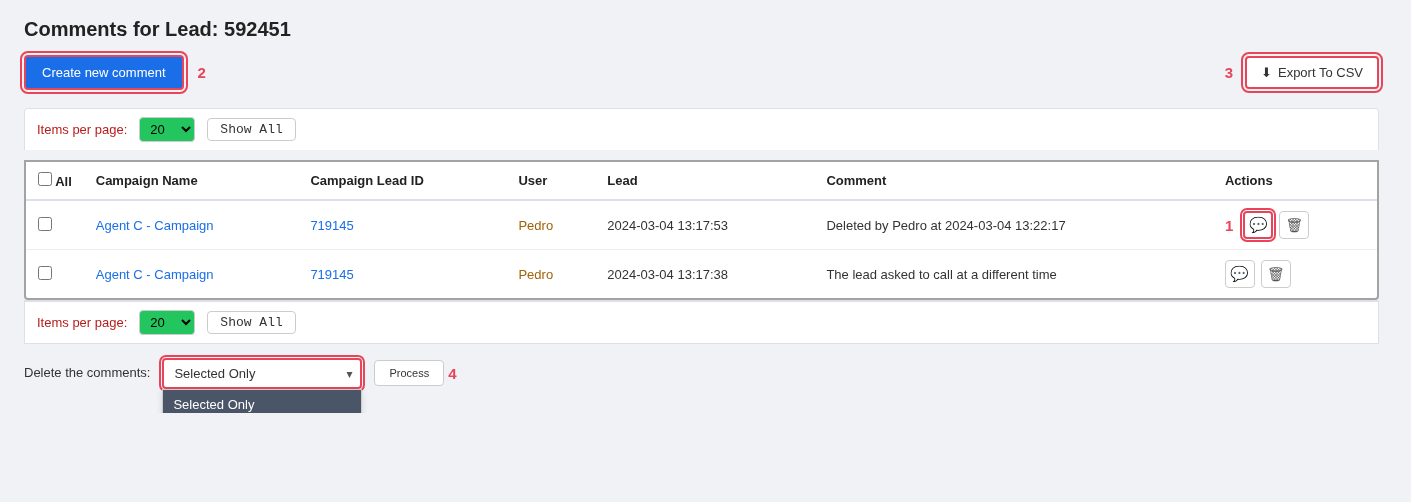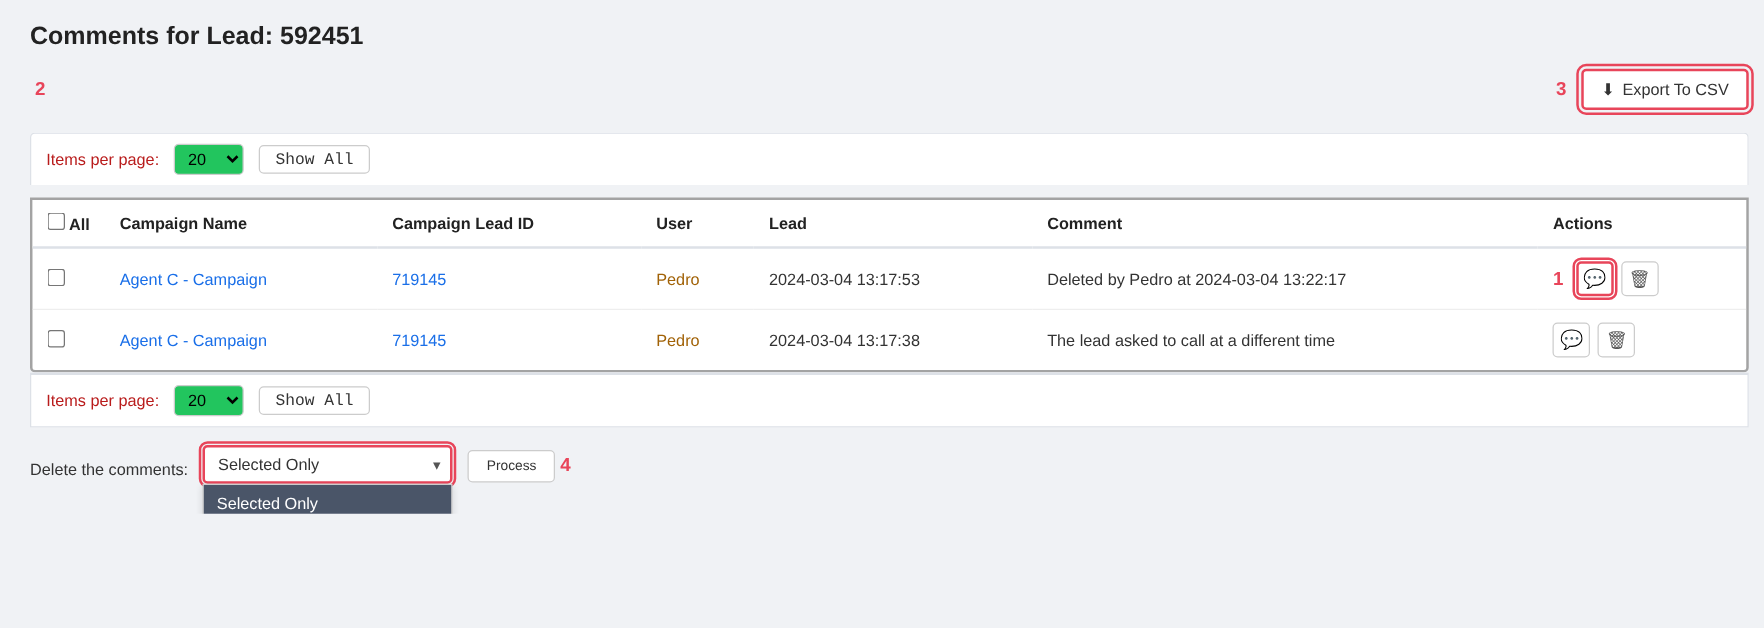--- a/index.html
+++ b/index.html
@@ -4,21 +4,21 @@
   <style>
     * { box-sizing: border-box; margin: 0; padding: 0; }
     body {
       font-family: Arial, sans-serif;
       background: #f0f2f5;
       font-size: 13px;
       color: #333;
       min-width: 1411px;
     }
     .page-container {
-      padding: 18px 12px 24px 24px;
+      padding: 18px 32px 24px 24px;
       max-width: 1411px;
     }
     .page-title {
       font-size: 20px;
       font-weight: 600;
       color: #222;
       margin-bottom: 14px;
     }
     .top-bar {
       display: flex;
@@ -191,21 +191,21 @@
       align-items: center;
       gap: 12px;
       margin-top: 0;
       background: #fff;
       border: 1px solid #dde1e7;
       border-top: 2px solid #dde1e7;
       padding: 8px 12px;
     }
     .delete-section {
       display: flex;
-      align-items: center;
+      align-items: flex-start;
       gap: 12px;
       margin-top: 14px;
       position: relative;
     }
     .delete-label {
       font-size: 13px;
       color: #333;
       padding-top: 7px;
       white-space: nowrap;
     }
@@ -287,20 +287,21 @@
   </style>
 </head>
 <body>
 
 <div class="page-container">
 
   <h1 class="page-title">Comments for Lead: 592451</h1>
 
   <div class="top-bar">
     <div class="top-left">
+      <button class="create-btn">Create new comment</button>
       <span class="badge-2">2</span>
     </div>
     <div style="display:flex;align-items:center;gap:6px;">
       <span class="badge-3">3</span>
       <button class="export-btn">
         <span class="export-down-icon">⬇</span>
         <span>Export To CSV</span>
       </button>
     </div>
   </div>

